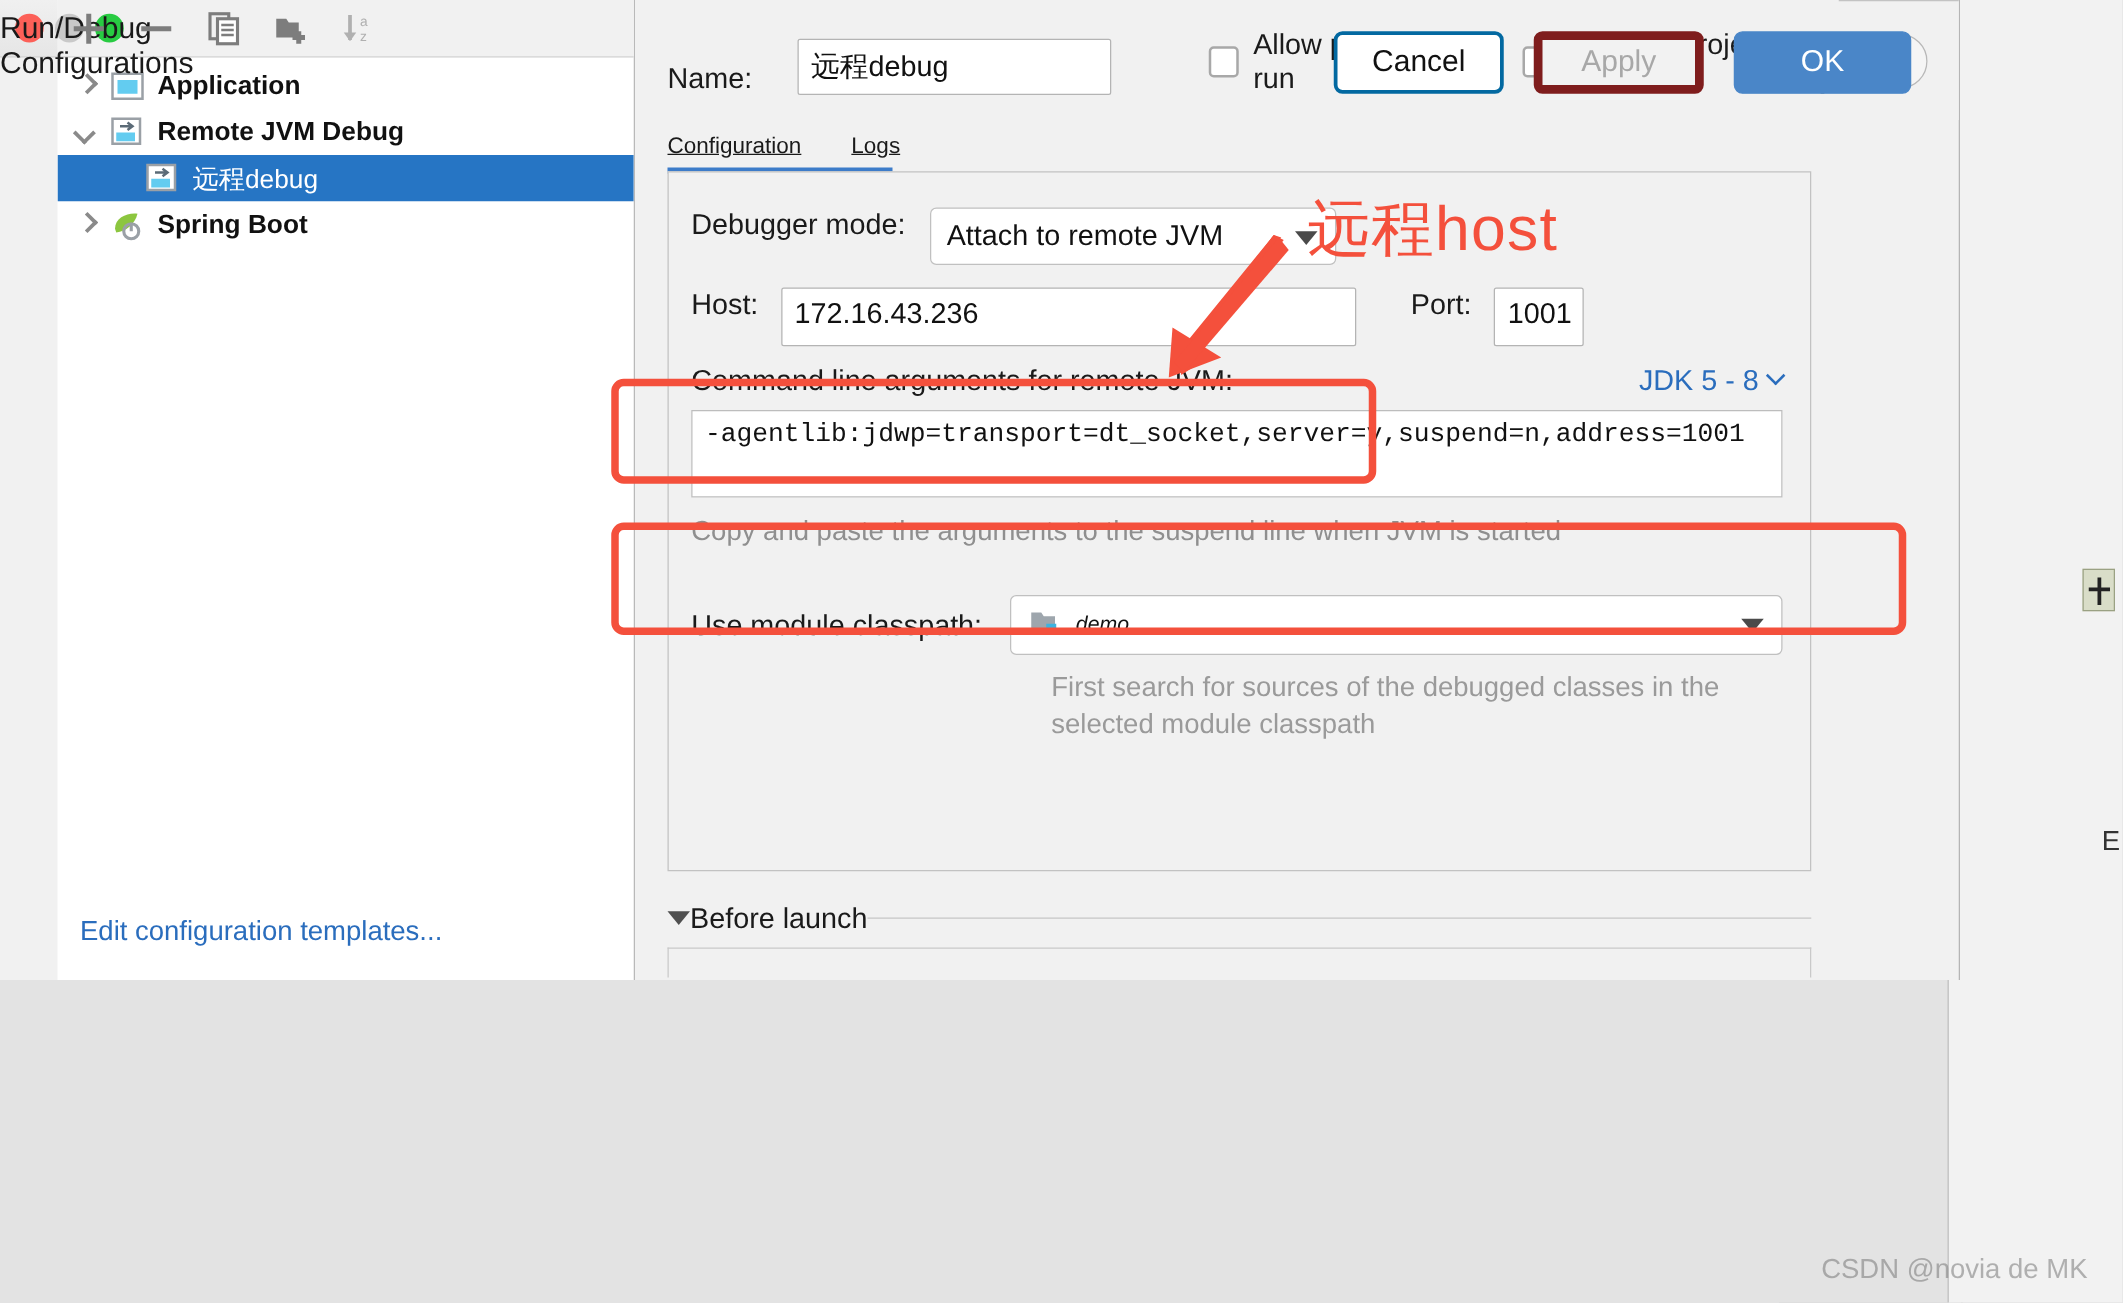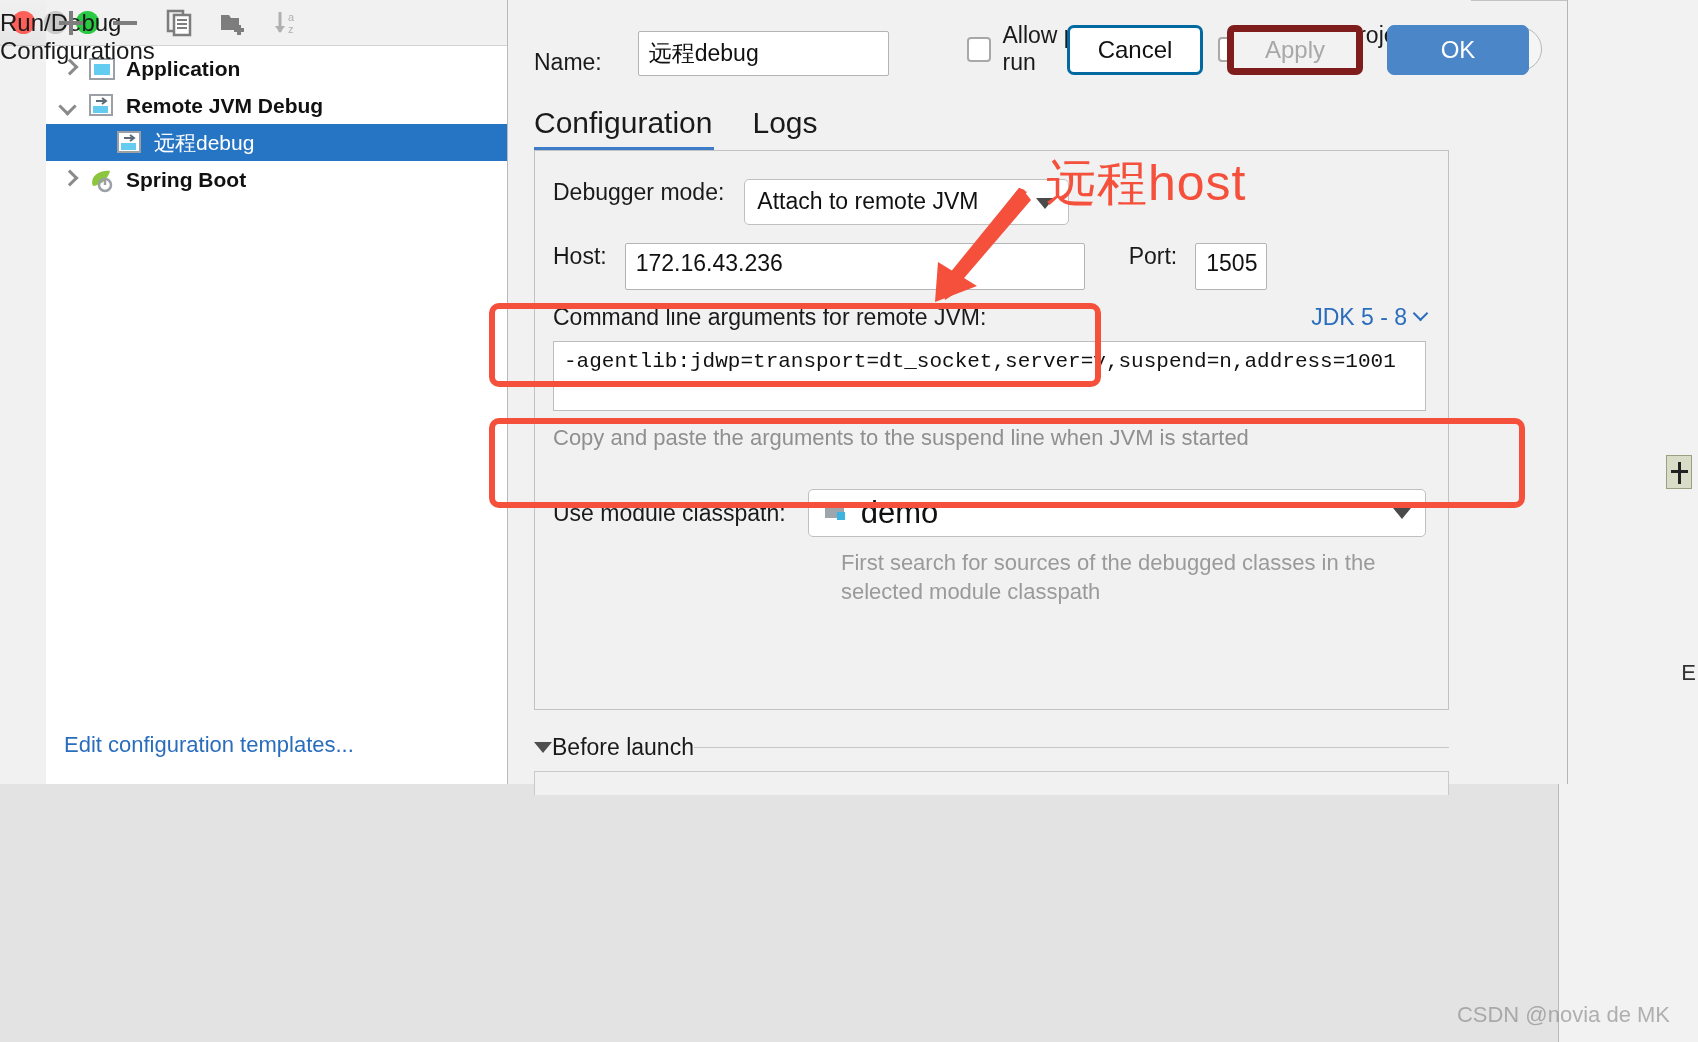--- a/index.html
+++ b/index.html
@@ -126,21 +126,21 @@
     width: 25px; height: 25px; border: 2px solid #a8a8a8; border-radius: 4px; background: #fff;
   }
   .chk-lbl { font-size: 23px; color: #1a1a1a; }
 
   #gear {
     width: 26px; height: 26px; margin-left: 12px; position: relative;
   }
 
   
   #tabs { margin: 30px 0 0 26px; display: flex; gap: 40px; position: relative; }
-  .tab { font-size: 30px; color: #1a1a1a; padding-bottom: 10px; }
+  .tab { font-size: 18px; color: #1a1a1a; padding-bottom: 10px; text-decoration: underline; }
   #tab-underline { position: absolute; left: 0px; bottom: -2px; width: 180px; height: 5px; background: #3d7cc9; }
 
   #panel-box {
     margin: 0 22px 0 26px; border: 1px solid #c2c2c2; border-top: 1px solid #c2c2c2;
     height: 560px; background: #f1f1f1; position: relative;
   }
 
   .row { display: flex; align-items: flex-start; }
   #dbg-row { padding: 28px 0 0 18px; }
   #dbg-select {
@@ -179,21 +179,21 @@
     margin: 14px 0 0 18px; font-size: 22px; color: #8f8f8f;
     font-family: "Liberation Sans", sans-serif;
   }
 
   #module-row { padding: 38px 0 0 18px; display: flex; align-items: center; }
   #module-select {
     margin-left: 22px; flex: 1; margin-right: 22px; height: 48px; background: #fff;
     border: 1px solid #c0c0c0; border-radius: 5px; position: relative;
     display: flex; align-items: center; padding-left: 14px; gap: 12px;
   }
-  #module-select .mod-name { font-size: 31px; color: #111; }
+  #module-select .mod-name { font-size: 17px; color: #111; font-style: italic; }
   #module-hint {
     margin: 12px 22px 0 306px; font-size: 22px; color: #9a9a9a; line-height: 1.3;
     font-family: "Liberation Sans", sans-serif;
   }
 
   
   #before-launch {
     margin: 24px 22px 0 26px; display: flex; align-items: center; 
   }
   .tri-down {
@@ -398,21 +398,21 @@
           <div id="dbg-select">
             <span>Attach to remote JVM</span>
             <span class="caret-down"></span>
           </div>
         </div>
 
         <div class="row" id="host-row">
           <span class="lbl">Host:</span>
           <div class="txtbox" id="host-input">172.16.43.236</div>
           <span class="lbl" id="port-label">Port:</span>
-          <div class="txtbox" id="port-input">1505</div>
+          <div class="txtbox" id="port-input">1001</div>
         </div>
 
         <div id="cmd-label-row">
           <span class="lbl">Command line arguments for remote JVM:</span>
           <span id="jdk-link">
             <span>JDK 5 - 8</span>
             <span class="chev-sm"></span>
           </span>
         </div>
 

